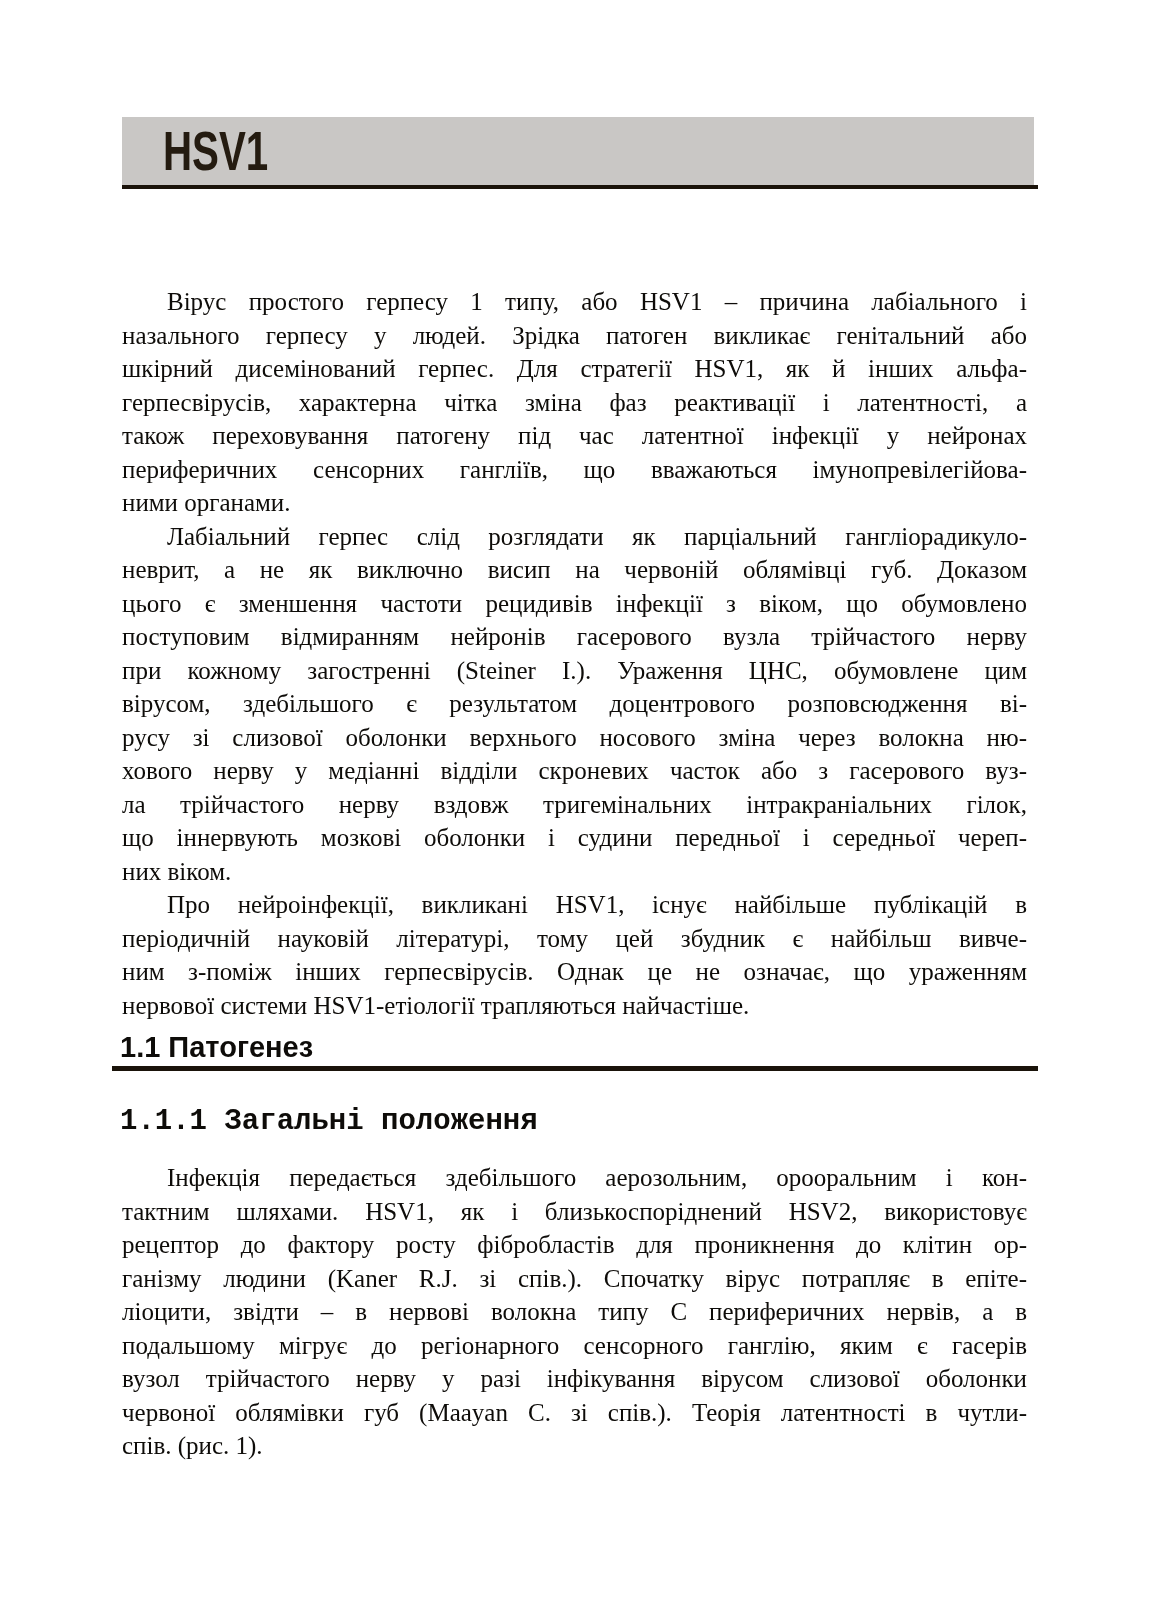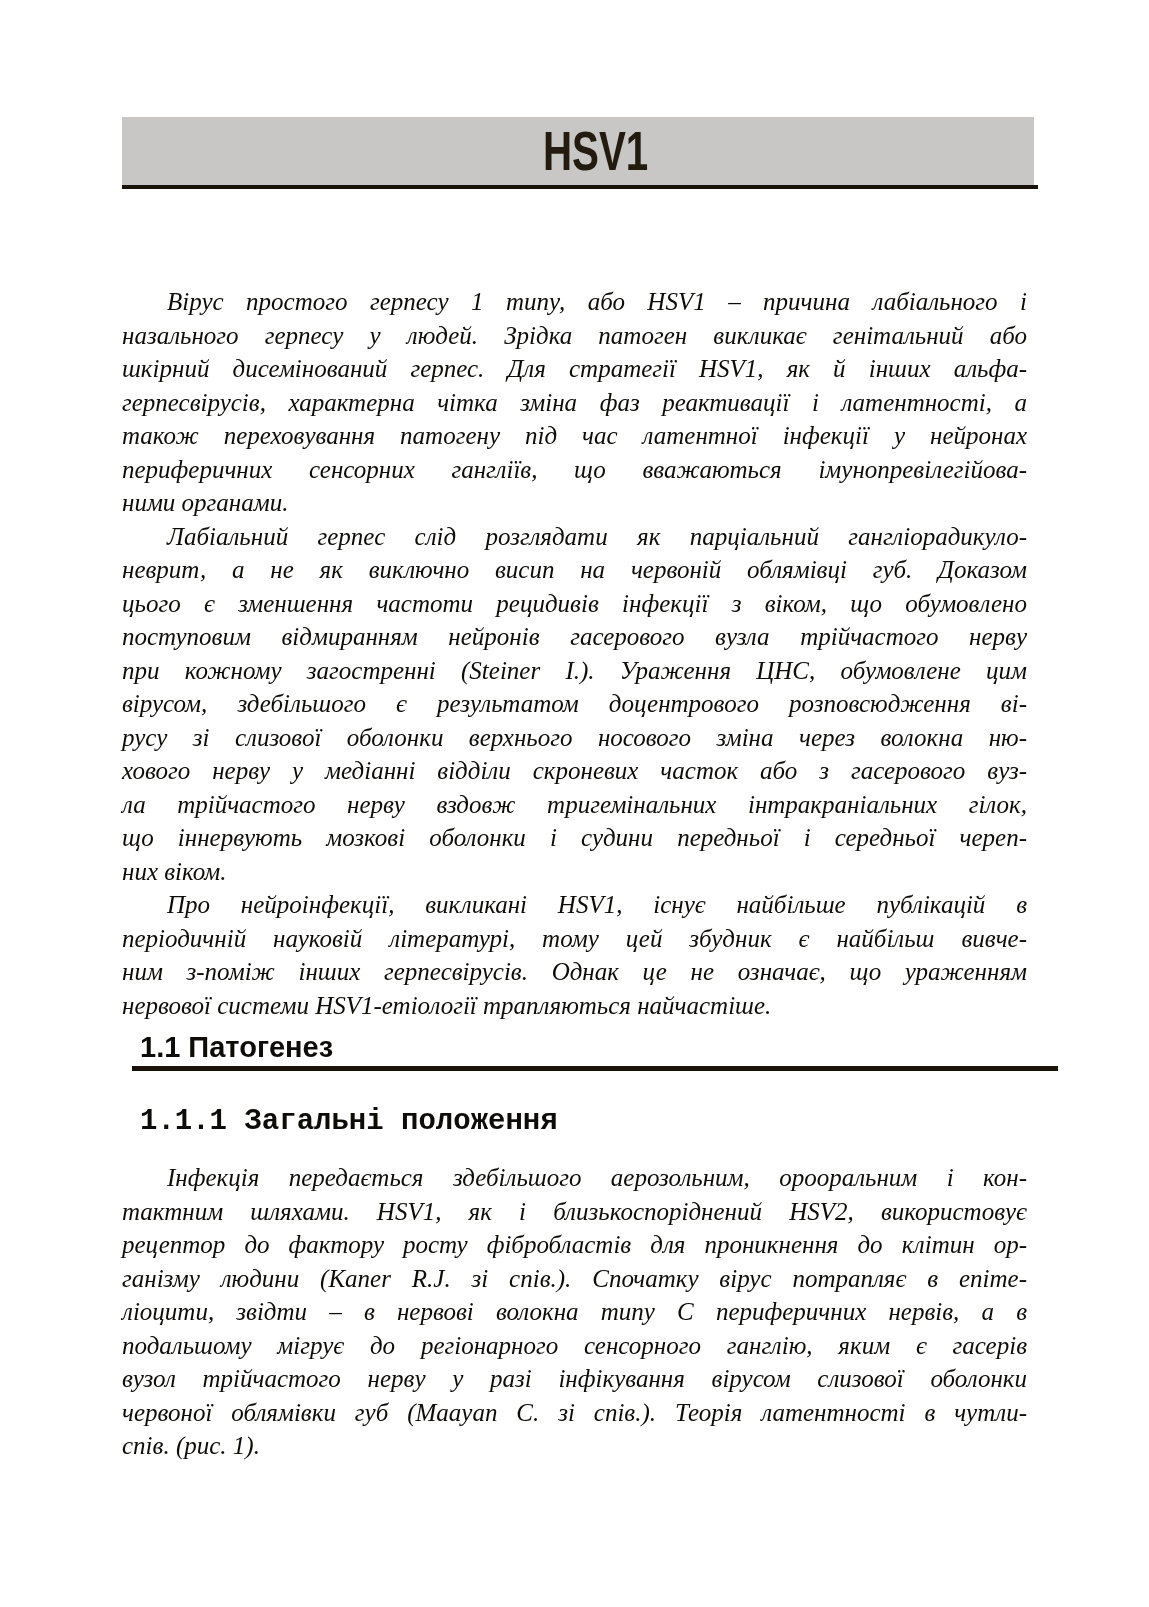--- a/index.html
+++ b/index.html
@@ -20,21 +20,21 @@
   
   .chapter-band {
     position: absolute;
     left: 122px;
     top: 117px;
     width: 912px;
     height: 68px;
     box-sizing: border-box;
     display: flex;
     align-items: center;
-    justify-content: center;
+    justify-content: flex-start;
     padding-right: 6px;
   }
   .chapter-title {
     font-family: "Liberation Sans", sans-serif;
     font-weight: 700;
     font-size: 56px;
     line-height: 1;
     transform: scaleX(0.72);
     transform-origin: 100% 55%;
     letter-spacing: 0px;
@@ -54,27 +54,26 @@
     top: 285px;
     width: 905px;
     font-size: 25px;
     line-height: 33.5px;
   }
   .paragraph { margin: 0; }
   .tline {
     text-align: justify;
     text-align-last: justify;
     white-space: normal;
-    font-style: italic;
   }
   .tline.first { text-indent: 45px; }
   .tline.last { text-align-last: left; }
 
   
-  .section-block { margin-top: 8px; margin-left: 20px; }
+  .section-block { margin-top: 8px; }
   .section-heading {
     font-family: "Liberation Sans", sans-serif;
     font-weight: 700;
     font-size: 29px;
     line-height: 34px;
     margin-left: -2px;
   }
   .section-rule {
     height: 5px;
     margin-top: 2px;

